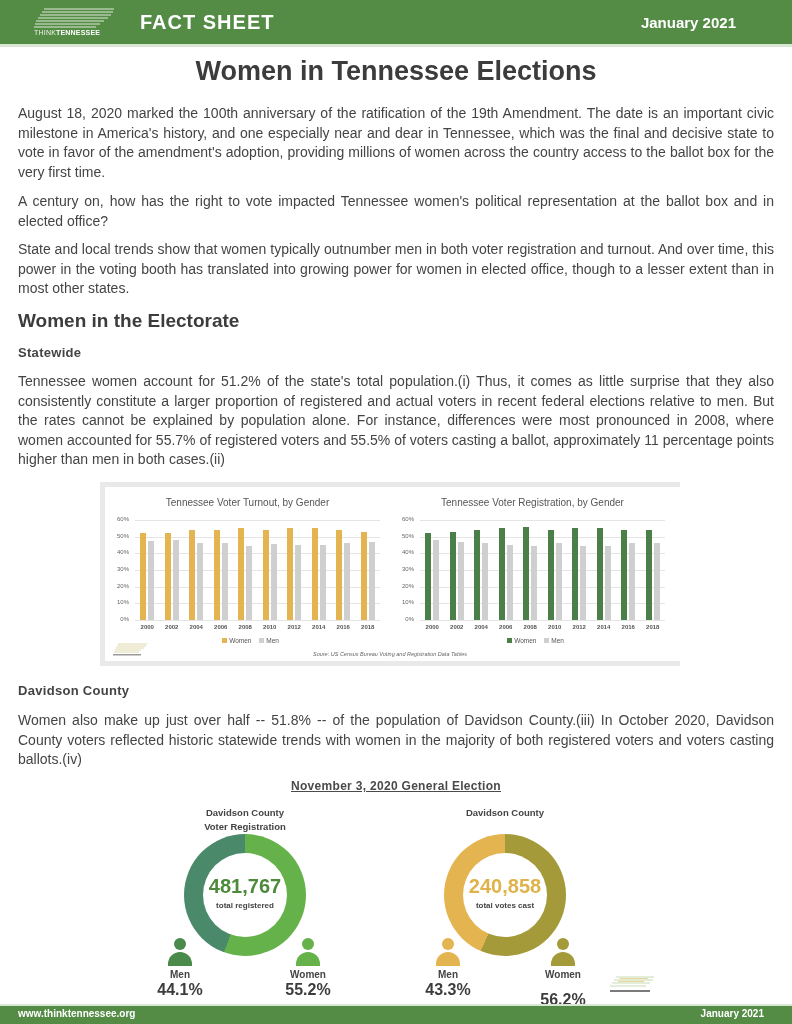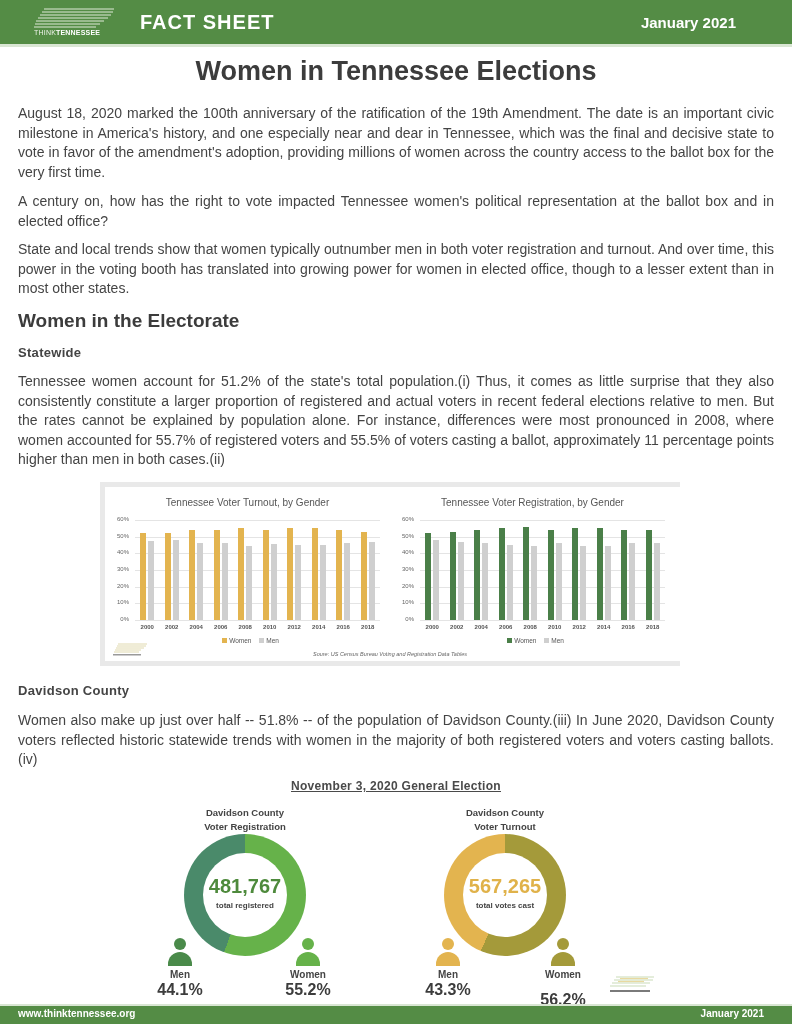--- a/index.html
+++ b/index.html
@@ -264,21 +264,21 @@
           <line x1="2" y1="7" x2="28" y2="7"></line>
         <line x1="1" y1="9" x2="26" y2="9"></line>
       </g>
       <rect x="0" y="11" width="28" height="1.5" fill="#9a9a9a"></rect>
     </svg>
     <div class="source">Soure: US Census Bureau Voting and Registration Data Tables</div>
   </div>
 </div>
 
 <h3 class="h3 h3b">Davidson County</h3>
-<p class="para p5">Women also make up just over half -- 51.8% -- of the population of Davidson County.(iii) In June 2020, Davidson County voters reflected historic statewide trends with women in the majority of both registered voters and voters casting ballots.(iv)</p>
+<p class="para p5">Women also make up just over half -- 51.8% -- of the population of Davidson County.(iii) In October 2020, Davidson County voters reflected historic statewide trends with women in the majority of both registered voters and voters casting ballots.(iv)</p>
 
 <div class="election-title">November 3, 2020 General Election</div>
 
 <div class="ring-block" style="left:120px;">
   <div class="ring-title">
     <div>Davidson County</div>
     <div>Voter Registration</div>
   </div>
   <div class="ring" id="ring-reg" style="left: 64px; background: conic-gradient(rgb(102, 178, 74) 0deg, rgb(102, 178, 74) 200.121deg, rgb(74, 138, 106) 200.121deg, rgb(74, 138, 106) 360deg);">
     <div class="ring-hole">
@@ -296,25 +296,24 @@
     <div class="head" style="background:#66b24a"></div>
       <div class="body" style="background:#66b24a"></div>
   </div>
   <div class="g-label" style="left:158px; top:163px;">Women</div>
   <div class="g-pct" style="left:158px; top:175px;">55.2%</div>
 </div>
 
 <div class="ring-block" style="left:380px;">
   <div class="ring-title">
     <div>Davidson County</div>
-    <div>Voter Turnout</div>
   </div>
   <div class="ring" id="ring-turn" style="left: 64px; background: conic-gradient(rgb(164, 154, 58) 0deg, rgb(164, 154, 58) 203.337deg, rgb(227, 180, 79) 203.337deg, rgb(227, 180, 79) 360deg);">
     <div class="ring-hole">
-      <div class="ring-num" style="color:#e0b24a;">567,265</div>
+      <div class="ring-num" style="color:#e0b24a;">240,858</div>
       <div class="ring-sub">total votes cast</div>
     </div>
   </div>
   <div class="person" style="left:55px; top:132px;">
     <div class="head" style="background:#e3b44f"></div>
       <div class="body" style="background:#e3b44f"></div>
   </div>
   <div class="g-label" style="left:38px; top:163px;">Men</div>
   <div class="g-pct" style="left:38px; top:175px;">43.3%</div>
   <div class="person" style="left:170px; top:132px;">

